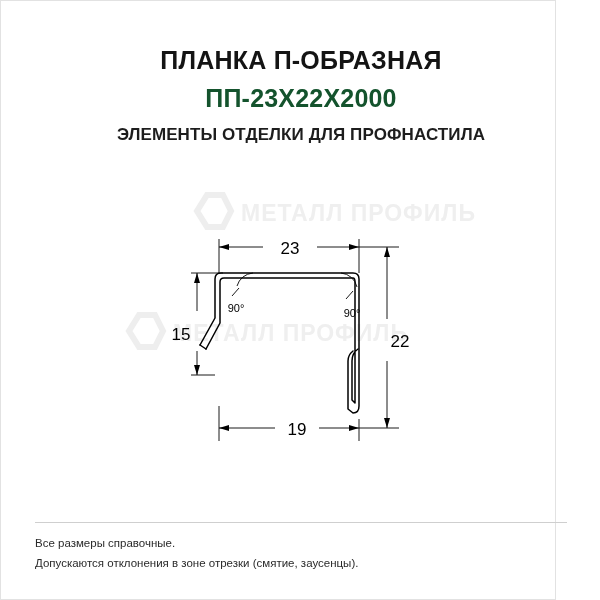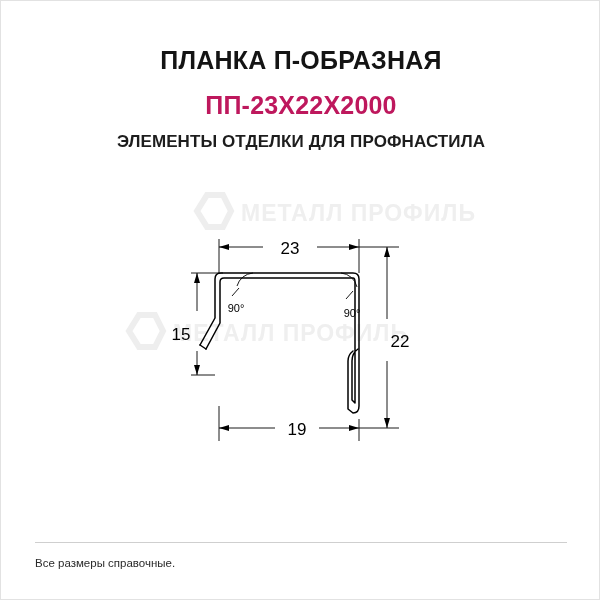--- a/index.html
+++ b/index.html
@@ -12,21 +12,21 @@
     height: 600px;
     background: #ffffff;
     font-family: "Liberation Sans", sans-serif;
     color: #1a1a1a;
     position: relative;
     overflow: hidden;
   }
   .page {
     position: absolute;
     left: 0; top: 0;
-    width: 600px;
+    width: 556px;
     height: 600px;
     border: 1px solid #e2e2e2;
   }
   .header {
     position: absolute;
     left: 0;
     top: 44px;
     width: 600px;
     text-align: center;
   }
@@ -35,22 +35,22 @@
     font-weight: bold;
     letter-spacing: 0.2px;
     line-height: 30px;
     color: #141414;
   }
   .title-2 {
     font-size: 25px;
     font-weight: bold;
     letter-spacing: 0.2px;
     line-height: 30px;
-    margin-top: 15px;
-    color: #be185d;
+    margin-top: 8px;
+    color: #14532d;
   }
   .subtitle {
     font-size: 17px;
     font-weight: bold;
     margin-top: 12px;
     color: #1d1d1d;
     letter-spacing: 0.1px;
   }
   .drawing {
     position: absolute;
@@ -192,15 +192,16 @@
         <text x="399" y="196" font-size="17" text-anchor="middle">22</text>
         <text x="235" y="161" font-size="11" text-anchor="middle">90°</text>
         <text x="351" y="166" font-size="11" text-anchor="middle">90°</text>
       </g>
     </svg>
   </div>
 
   <div class="footer">
     <div class="rule"></div>
     <p>Все размеры справочные.</p>
+    <p>Допускаются отклонения в зоне отрезки (смятие, заусенцы).</p>
   </div>
 
 </div>
 
 </body></html>

